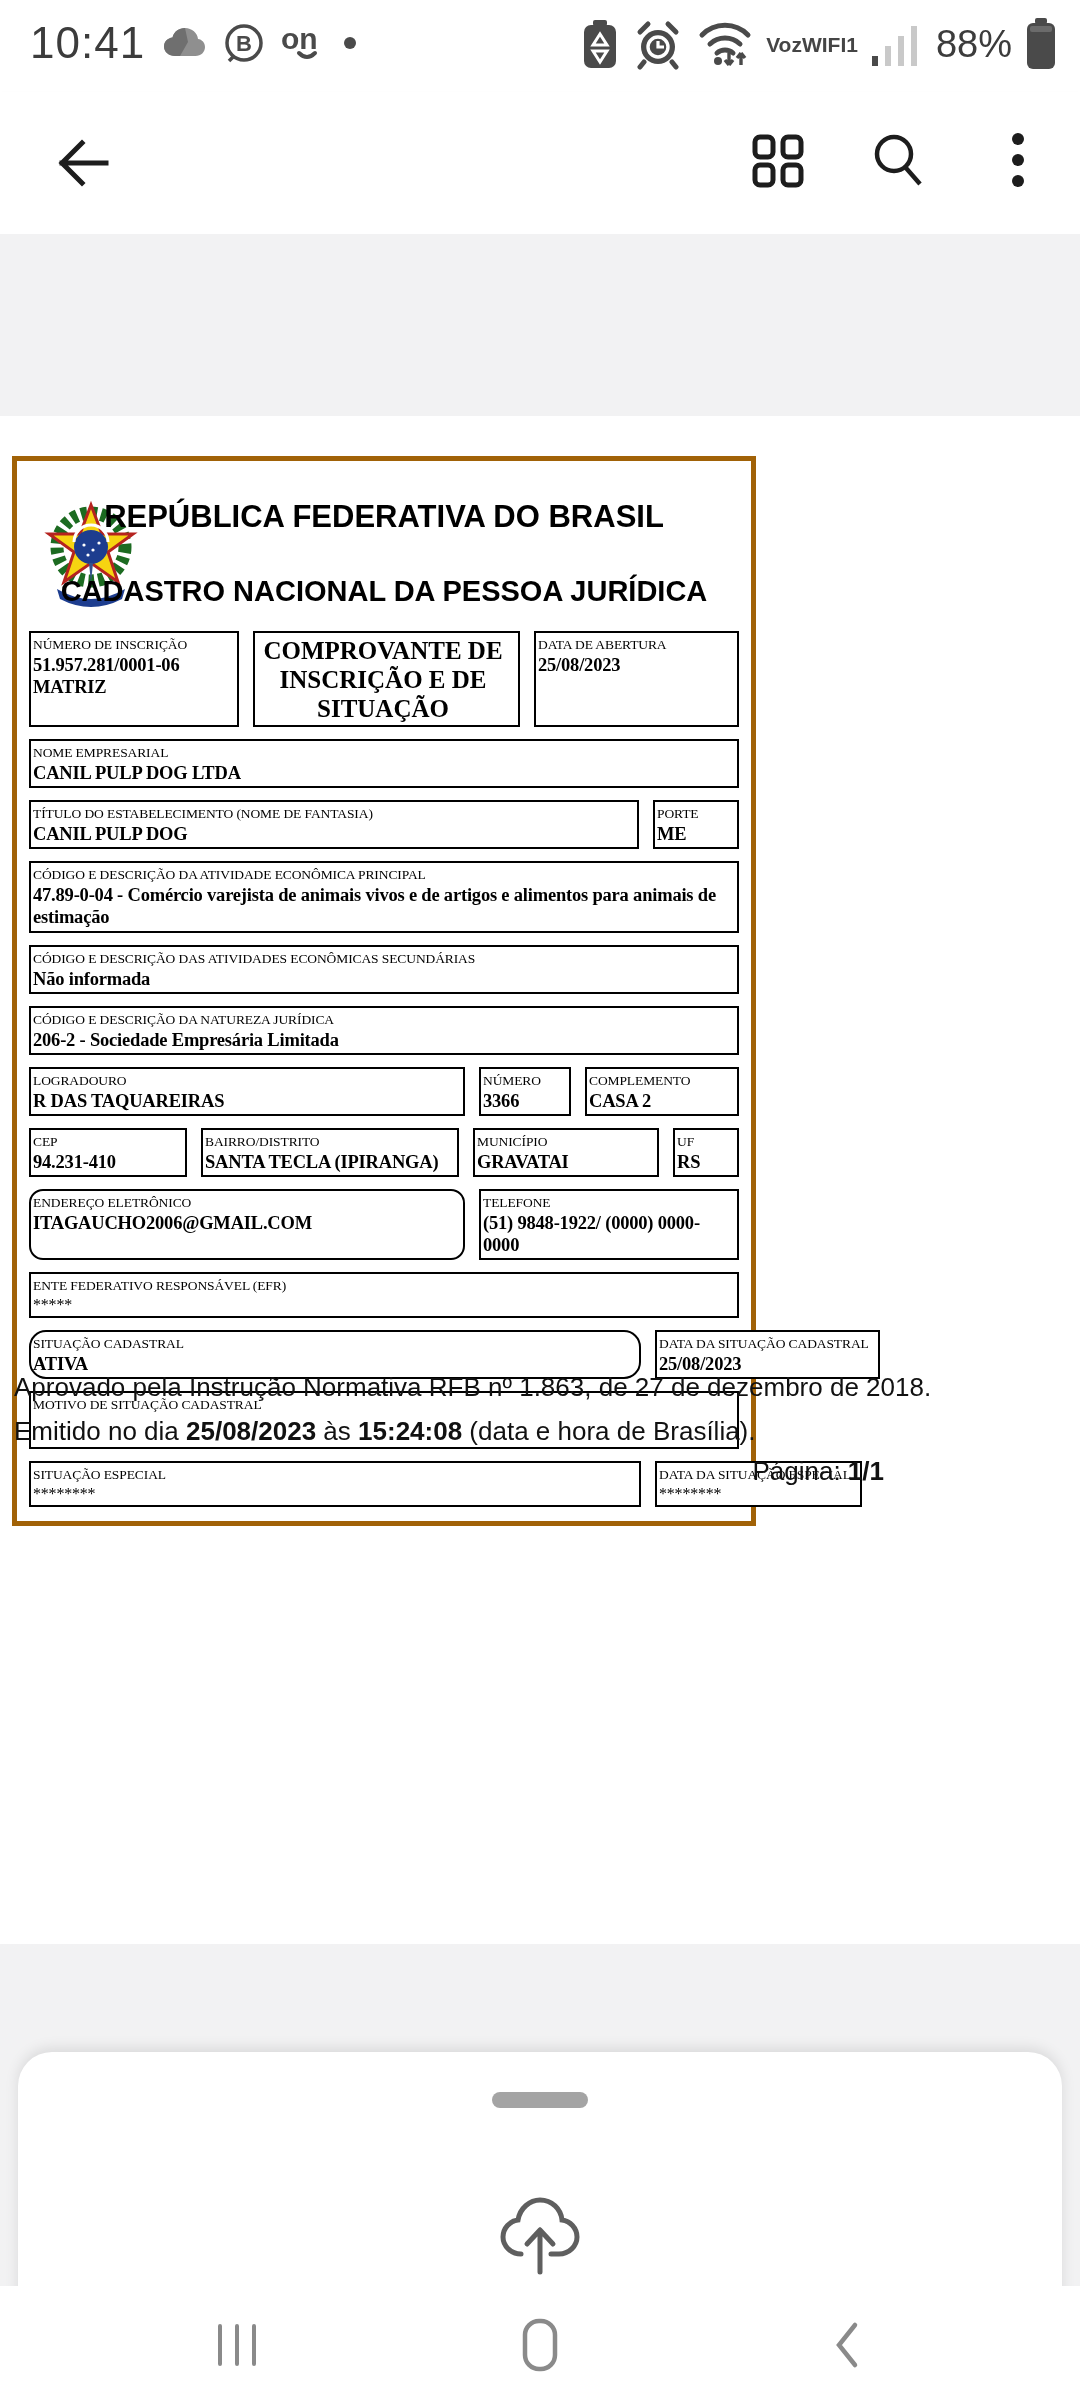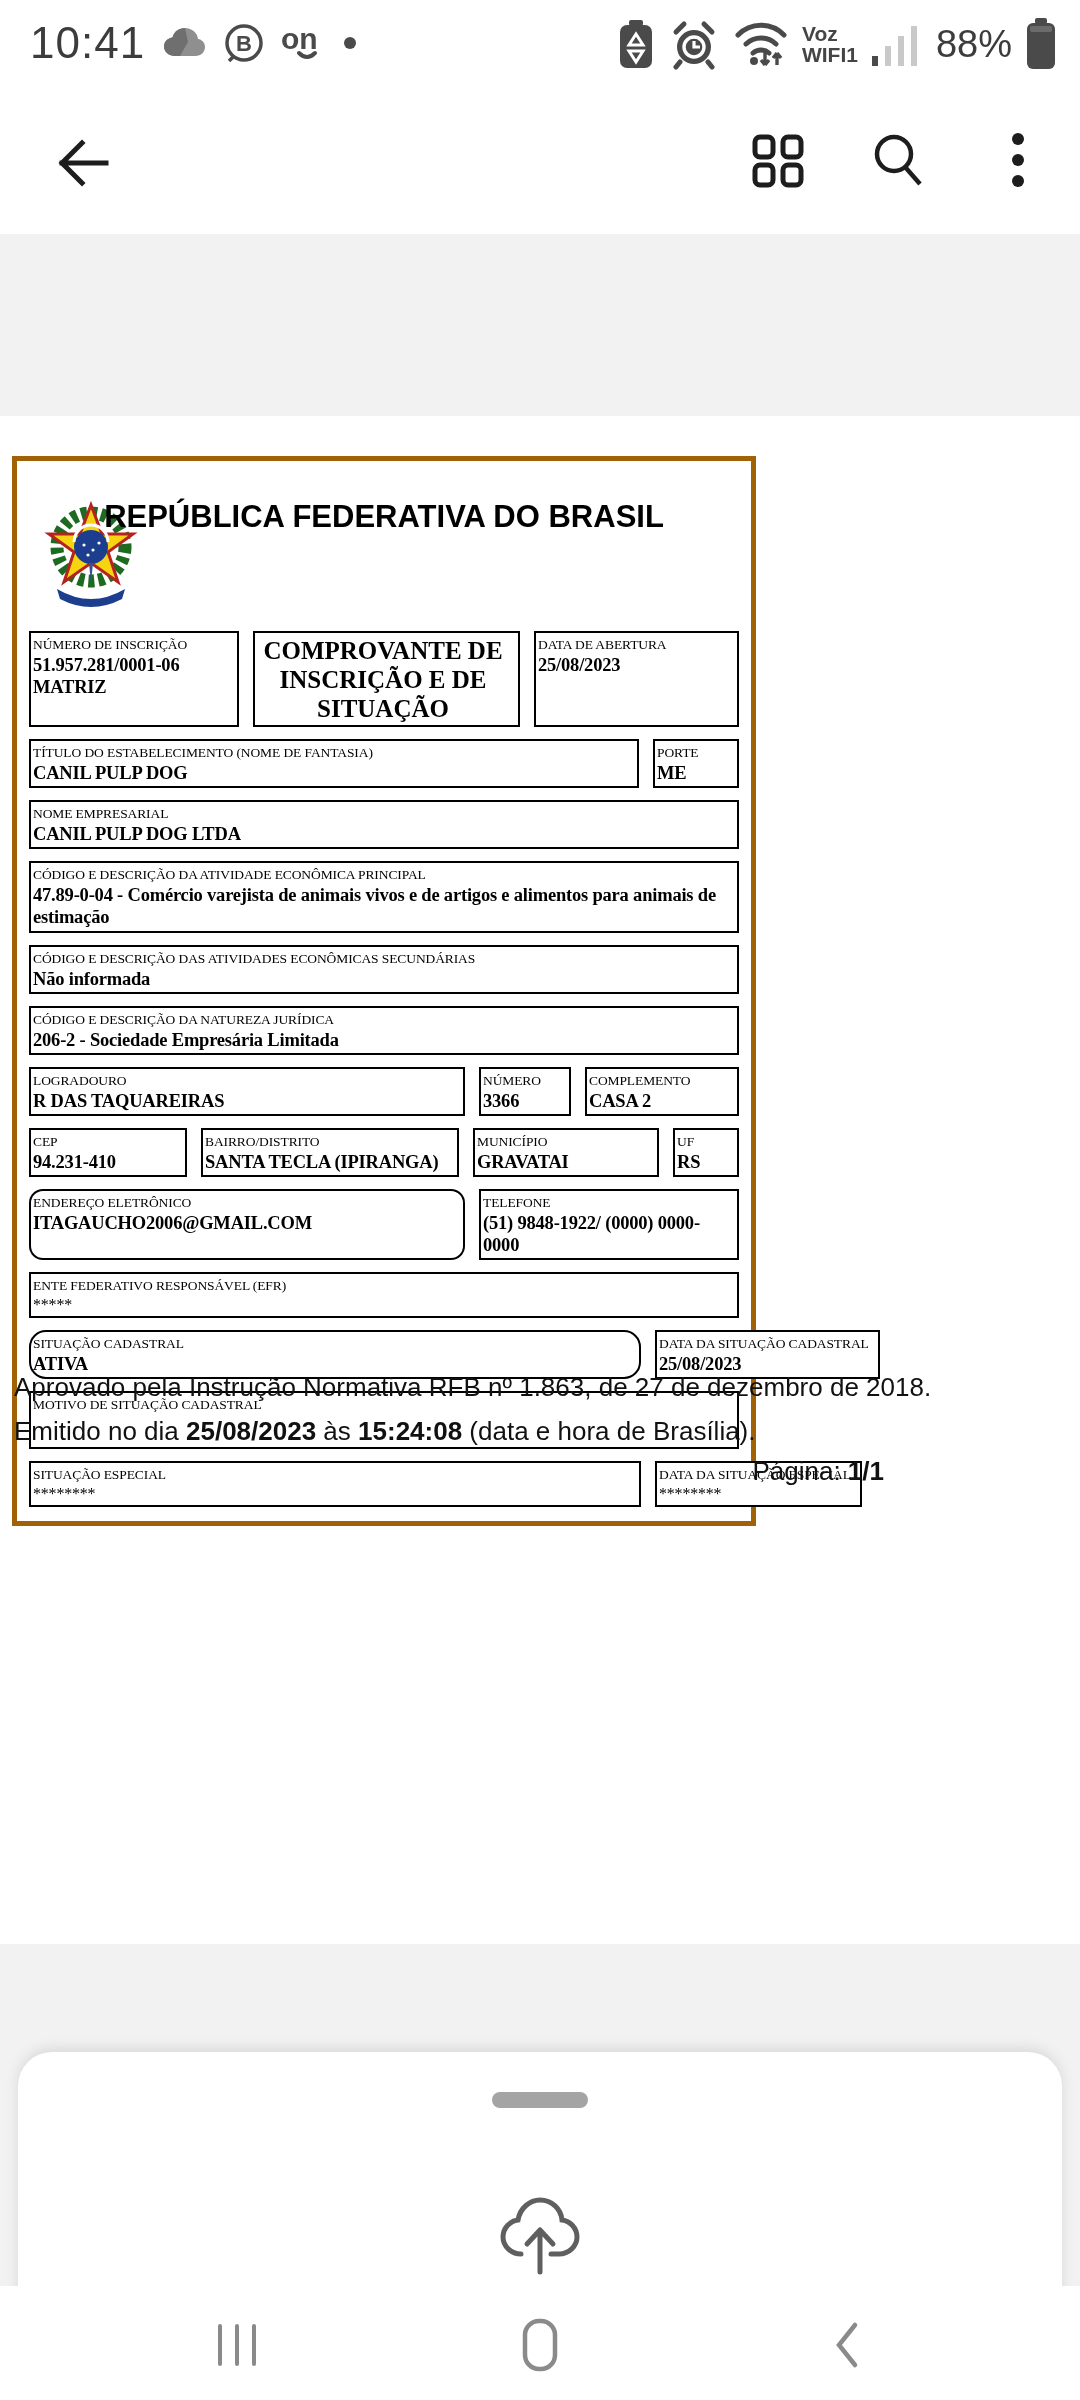--- a/index.html
+++ b/index.html
@@ -4,21 +4,21 @@
 <style>
   html,body{margin:0;padding:0;background:#fff;}
   #screen{position:relative;width:1080px;height:2400px;background:#fff;overflow:hidden;
           font-family:"Liberation Sans",sans-serif;}
 
   
   .statusbar{position:absolute;left:0;top:0;width:1080px;height:92px;background:#fff;}
   .sb-left{position:absolute;left:30px;top:18px;display:flex;align-items:center;gap:16px;color:#474747;}
   .sb-time{font-size:44px;color:#3c3c3c;letter-spacing:1px;}
   .sb-right{position:absolute;right:22px;top:16px;display:flex;align-items:center;gap:12px;color:#454545;}
-  .voz{display:flex;flex-direction:column;line-height:1;font-weight:bold;color:#454545;}
+  .voz{display:flex;flex-direction:row;line-height:1;font-weight:bold;color:#454545;}
   .voz span{font-size:21px;}
   .pct{font-size:38px;color:#3c3c3c;}
 
   
   .toolbar{position:absolute;left:0;top:92px;width:1080px;height:142px;background:#fff;
            box-shadow:0 2px 3px rgba(0,0,0,0.08);}
   .tb-back{position:absolute;left:48px;top:36px;width:70px;height:70px;color:#1d1d1d;}
   .tb-right{position:absolute;right:30px;top:36px;display:flex;gap:56px;align-items:center;color:#1d1d1d;}
   .tb-btn{width:64px;height:64px;display:flex;align-items:center;justify-content:center;}
 
@@ -175,52 +175,53 @@
           <circle cx="48" cy="46" r="17" fill="#1d3d8f"></circle>
           <path d="M31 41 a17 17 0 0 1 34 0" fill="none" stroke="#fff" stroke-width="3"></path>
           <circle cx="41" cy="44" r="1.6" fill="#fff"></circle>
             <circle cx="50" cy="49" r="1.6" fill="#fff"></circle>
           <circle cx="56" cy="42" r="1.6" fill="#fff"></circle>
             <circle cx="45" cy="54" r="1.6" fill="#fff"></circle>
           <path d="M46 62 l4 0 l-2 20 z" fill="#35518f"></path>
           <path d="M14 88 q34 20 68 0 l-3 10 q-31 16 -62 0 z" fill="#1d3d8f"></path>
         </svg>
         <div class="doc-title1">REPÚBLICA FEDERATIVA DO BRASIL</div>
+        <div class="doc-title2">CADASTRO NACIONAL DA PESSOA JURÍDICA</div>
       </div>
 
       <div class="frow">
         <div class="fbox" style="flex:0 0 210px;">
           <div class="flabel">NÚMERO DE INSCRIÇÃO</div>
           <div class="fval">51.957.281/0001-06</div>
           <div class="fval">MATRIZ</div>
         </div>
         <div class="fbox cellmid grow">
           <div>COMPROVANTE DE INSCRIÇÃO E DE SITUAÇÃO</div>
         </div>
         <div class="fbox" style="flex:0 0 205px;">
           <div class="flabel">DATA DE ABERTURA</div>
           <div class="fval">25/08/2023</div>
         </div>
       </div>
 
       <div class="frow">
         <div class="fbox grow">
+          <div class="flabel">NOME EMPRESARIAL</div>
+          <div class="fval">CANIL PULP DOG LTDA</div>
+        </div>
+      </div>
+
+      <div class="frow">
+        <div class="fbox grow">
           <div class="flabel">TÍTULO DO ESTABELECIMENTO (NOME DE FANTASIA)</div>
           <div class="fval">CANIL PULP DOG</div>
         </div>
         <div class="fbox" style="flex:0 0 86px;">
           <div class="flabel">PORTE</div>
           <div class="fval">ME</div>
-        </div>
-      </div>
-
-      <div class="frow">
-        <div class="fbox grow">
-          <div class="flabel">NOME EMPRESARIAL</div>
-          <div class="fval">CANIL PULP DOG LTDA</div>
         </div>
       </div>
 
       <div class="frow">
         <div class="fbox grow">
           <div class="flabel">CÓDIGO E DESCRIÇÃO DA ATIVIDADE ECONÔMICA PRINCIPAL</div>
           <div class="fval">47.89-0-04 - Comércio varejista de animais vivos e de artigos e alimentos para animais de estimação</div>
         </div>
       </div>
 

